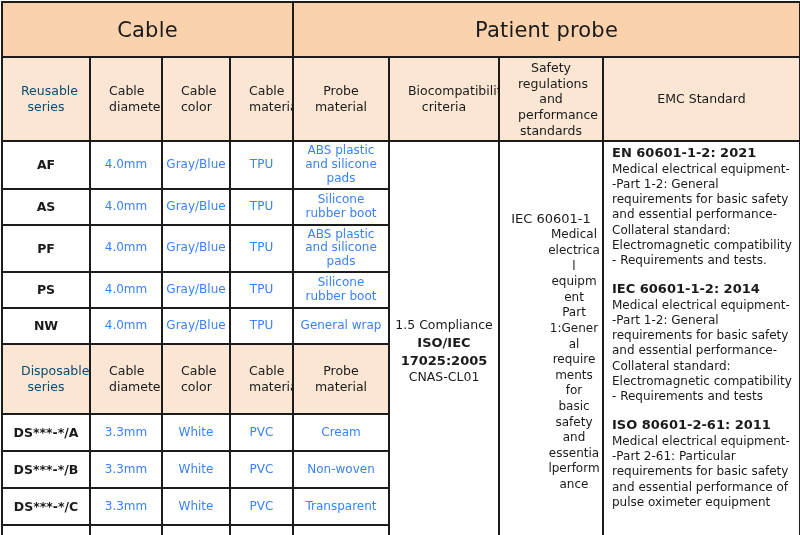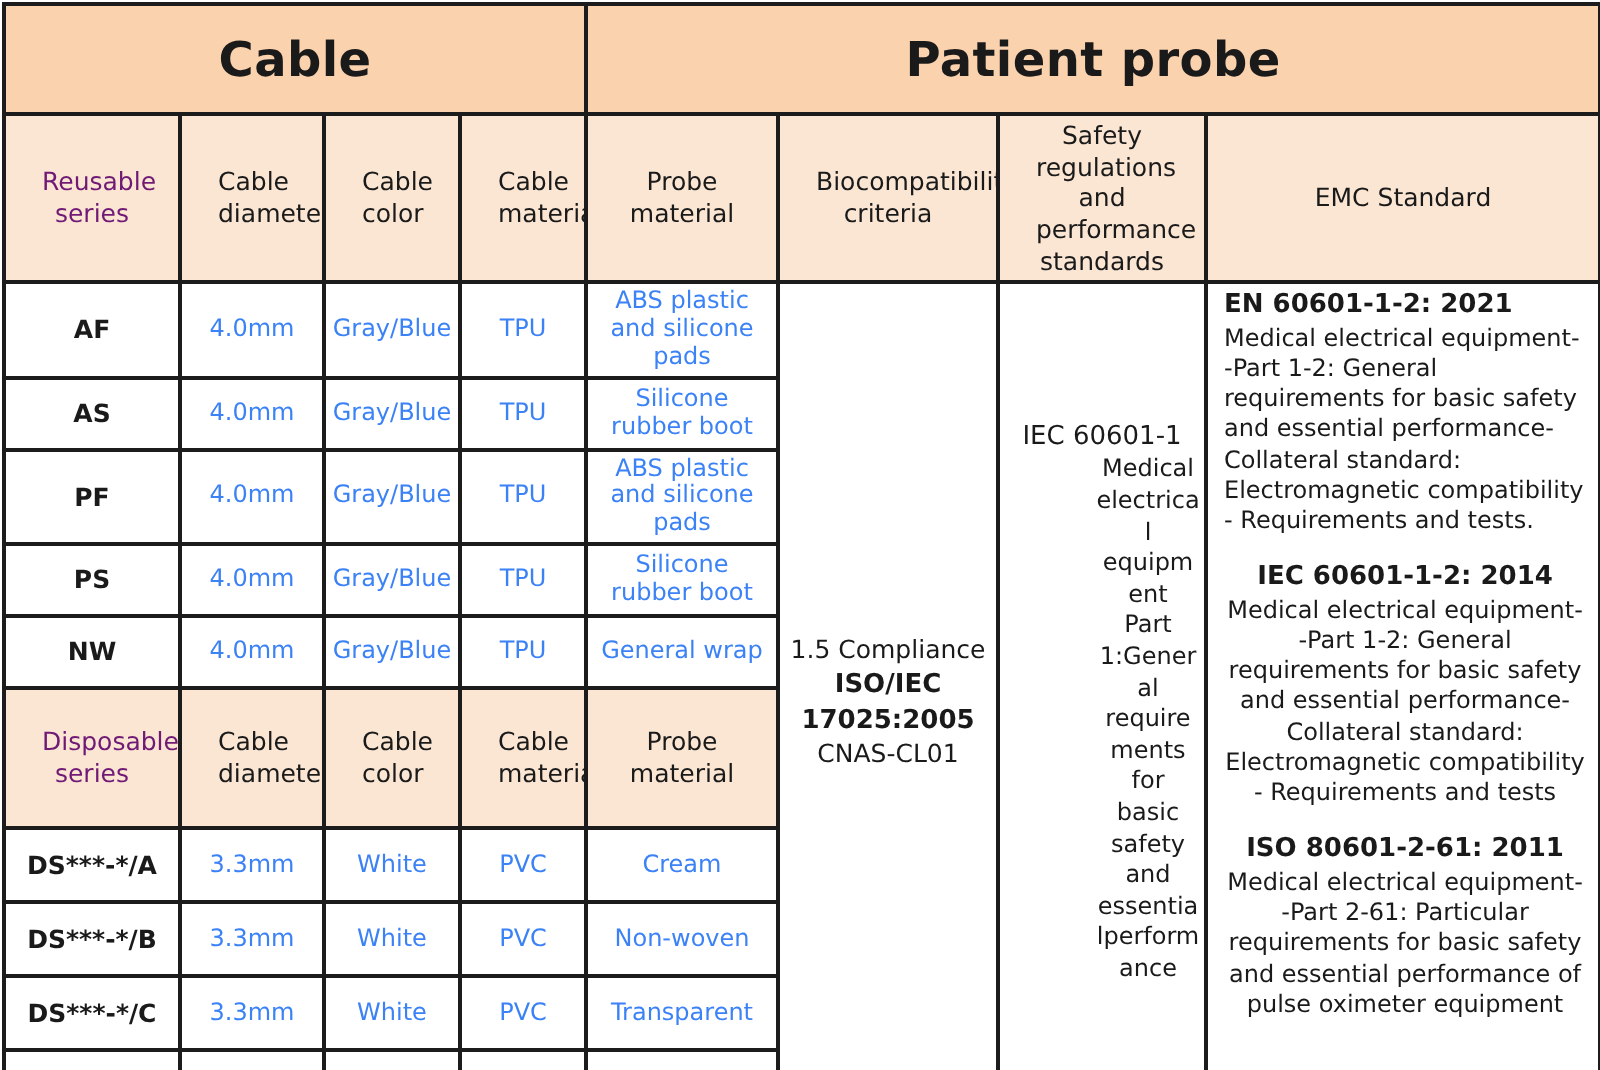--- a/index.html
+++ b/index.html
@@ -22,43 +22,43 @@
   col.c1{width:88px}  col.c2{width:72px}  col.c3{width:68px}  col.c4{width:63px}
   col.c5{width:96px}  col.c6{width:110px} col.c7{width:104px} col.c8{width:197px}
   
   tr.top-row      { height:55px; }
   tr.subhead-row  { height:71px; }
   tr.data-row     { height:36px; }
   tr.disp-head-row{ height:70px; }
   tr.disp-row     { height:37px; }
 
   .top-h {
-    background:#fad2ae; font-weight:bold; font-size:24px; letter-spacing:0.2px;margin-left:17px;
+    background:#fad2ae; font-weight:normal; font-size:21px; letter-spacing:0.2px;margin-left:17px;
   }
   .sub-h {
     background:#fae6d3; font-weight:normal; font-size:12.5px; line-height:1.25;
     padding:2px 18px;
   }
-  .series-red { color:#701a75; }
+  .series-red { color:#0c4a6e; }
   .series-cell { font-weight:bold; font-size:12.5px; }
   .data-cell  { font-size:12px; line-height:1.15; color:#3b82f6; }
 
   .biocompat-cell { font-size:12.5px; line-height:1.35; }
   .biocompat-cell .std { font-weight:bold; font-size:13px; white-space:pre-line; }
 
   .safety-cell { font-size:12px; line-height:1.3; }
   .safety-cell .std { font-weight:normal; font-size:13px; }
   .safety-cell .body { white-space:pre-line; overflow-wrap:break-word; word-break:break-word;margin-left:46px; }
 
   .emc-cell {
     vertical-align:top; text-align:left;
     padding:3px 6px 3px 8px; font-size:12px; line-height:1.27;
   }
   .emc-sec .std { font-weight:bold; font-size:13px; }
-  .emc-sec + .emc-sec { margin-top:13px;text-align:center; }
+  .emc-sec + .emc-sec { margin-top:13px; }
   .emc-sec .clause { white-space:pre-line;margin-top:24px; }
 </style>
 </head>
 <body>
 
 <div class="page">
   <table class="spec">
     <colgroup>
       <col class="c1">
         <col class="c2">

